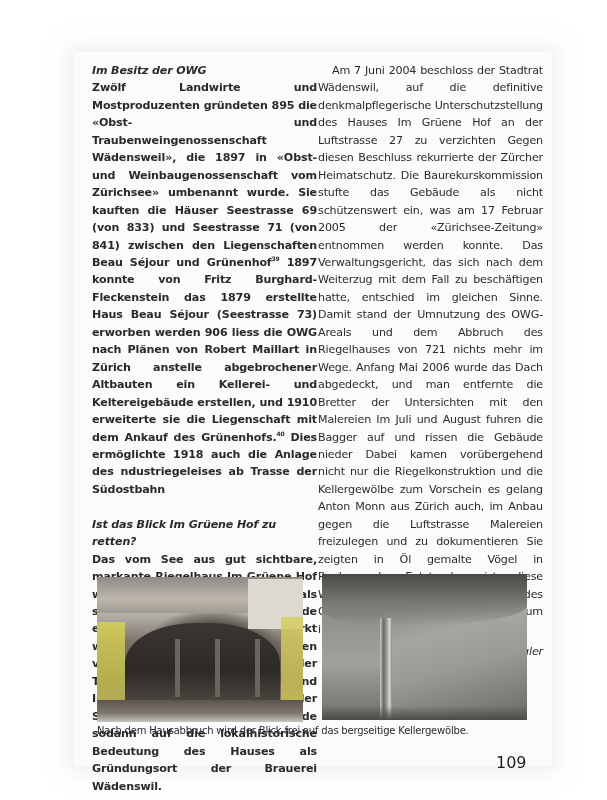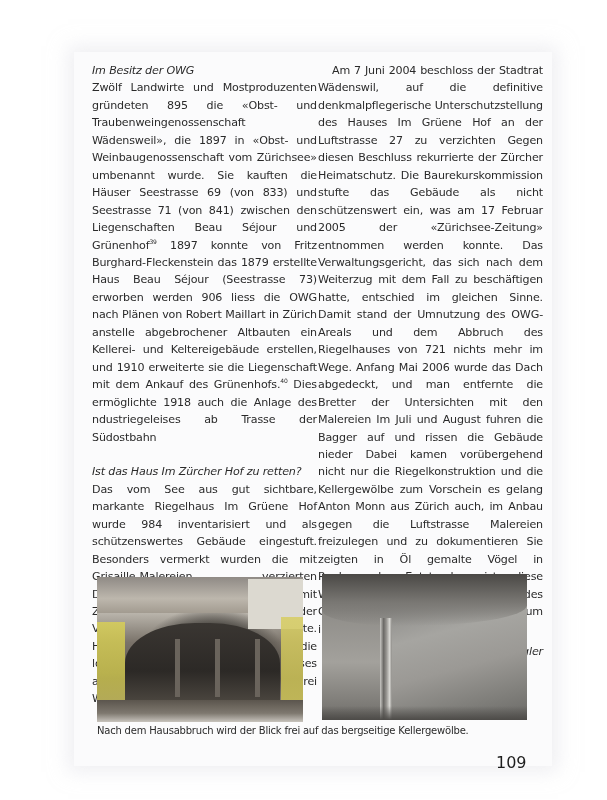--- a/index.html
+++ b/index.html
@@ -12,21 +12,21 @@
     .page-shade {
       position: absolute; left: 74px; top: 52px; width: 478px; height: 714px;
       background: #fbfbfc;
       box-shadow: 0 0 18px 6px rgba(225,225,232,0.55);
     }
     .col {
       position: absolute; top: 62px; width: 225px;
       font-size: 11.1px; line-height: 17.45px;
       letter-spacing: -0.15px;
     }
-    .col-left { left: 92px; }
+    .col-left { left: 92px; font-weight: bold; }
     .col-right { left: 318px; }
     .heading { font-style: italic; display: block; }
     .para { display: block; text-align: justify; }
     .indent { text-indent: 14px; }
     .gap { display: block; height: 17.45px; }
     sup { font-size: 6px; vertical-align: 5px; line-height: 0; }
     .signature { display: block; text-align: right; font-style: italic; margin-top: 5px; }
     .photo {
       position: absolute; overflow: hidden;
     }
@@ -100,21 +100,21 @@
   </style>
 </head>
 <body>
 
 <div class="page-shade"></div>
 
 <div class="col col-left">
   <span class="heading">Im Besitz der OWG</span>
   <span class="para"><span>Zwölf Landwirte und Mostproduzenten gründeten  895 die «Obst- und Traubenweingenossenschaft Wädensweil», die 1897 in «Obst- und Weinbaugenossenschaft vom Zürichsee» umbenannt wurde. Sie kauften die Häuser Seestrasse 69 (von  833) und Seestrasse 71 (von  841) zwischen den Liegenschaften Beau Séjour und Grünenhof</span><sup>39</sup><span> 1897 konnte von Fritz Burghard-Fleckenstein das 1879 erstellte Haus Beau Séjour (Seestrasse 73) erworben werden   906 liess die OWG nach Plänen von Robert Maillart in Zürich anstelle abgebrochener Altbauten ein Kellerei- und Keltereigebäude erstellen, und 1910 erweiterte sie die Liegenschaft mit dem Ankauf des Grünenhofs.</span><sup>40</sup><span> Dies ermöglichte 1918 auch die Anlage des  ndustriegeleises ab Trasse der Südostbahn</span></span>
   <span class="gap"></span>
-  <span class="heading">Ist das Haus Im Zürcher Hof zu retten?</span>
+  <span class="heading">Ist das Blick Im Grüene Hof zu retten?</span>
   <span class="para">Das vom See aus gut sichtbare, markante Riegelhaus Im Grüene Hof wurde  984 inventarisiert und als schützenswertes Gebäude eingestuft. Besonders vermerkt wurden die mit Grisaille-Malereien verzierten Dachuntersichten, der Türsturz mit Zürcher Wappen und Initialen und der Vorgarten auf der Südostseite. Hingewiesen wurde sodann auf die lokalhistorische Bedeutung des Hauses als Gründungsort der Brauerei Wädenswil.</span>
 </div>
 
 <div class="col col-right">
   <span class="para indent"><span>Am 7 Juni 2004 beschloss der Stadtrat Wädenswil, auf die definitive denkmalpflegerische Unterschutzstellung des Hauses Im Grüene Hof an der Luftstrasse 27 zu verzichten  Gegen diesen Beschluss rekurrierte der Zürcher Heimatschutz. Die Baurekurskommission   stufte das Gebäude als nicht schützenswert ein, was am 17 Februar 2005 der «Zürichsee-Zeitung» entnommen werden konnte. Das Verwaltungsgericht, das sich nach dem Weiterzug mit dem Fall zu beschäftigen hatte, entschied im gleichen Sinne. Damit stand der Umnutzung des OWG-Areals und dem Abbruch des Riegelhauses von   721 nichts mehr im Wege. Anfang Mai 2006 wurde das Dach abgedeckt, und man entfernte die Bretter der Untersichten mit den Malereien  Im Juli und August fuhren die Bagger auf und rissen die Gebäude nieder  Dabei kamen vorübergehend nicht nur die Riegelkonstruktion  und  die  Kellergewölbe zum Vorschein  es gelang Anton Monn aus Zürich auch, im Anbau gegen die Luftstrasse Malereien freizulegen und zu dokumentieren  Sie zeigten in Öl gemalte Vögel in Rankenwerk. Entstanden ist diese Wandverzierung beim Umbau des Gebäudes vom Waschhaus zu Wohnraum im Jahre 1862.</span><sup>41</sup></span>
   <span class="signature">Peter Ziegler</span>
 </div>
 
 <div class="photo photo-1" title="Freigelegter Kellerbogen nach dem Hausabbruch">
   <div class="wall-top"></div>

